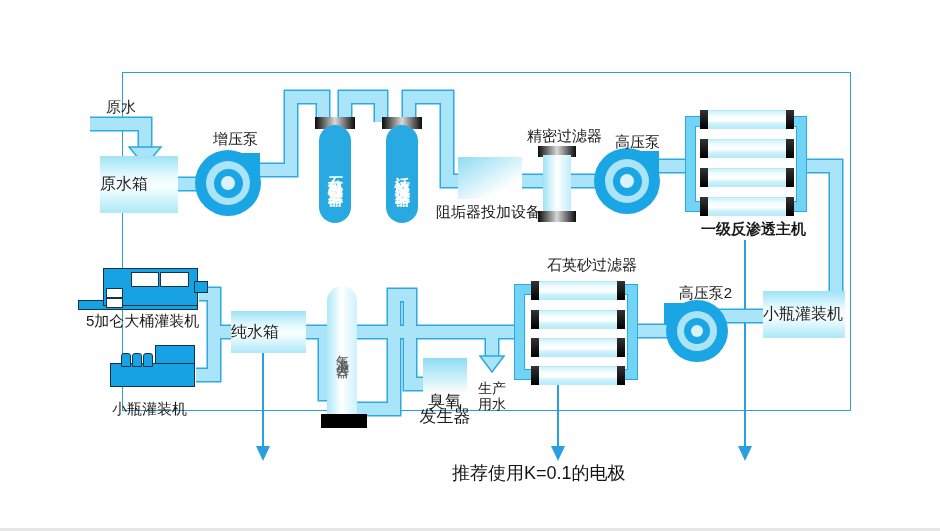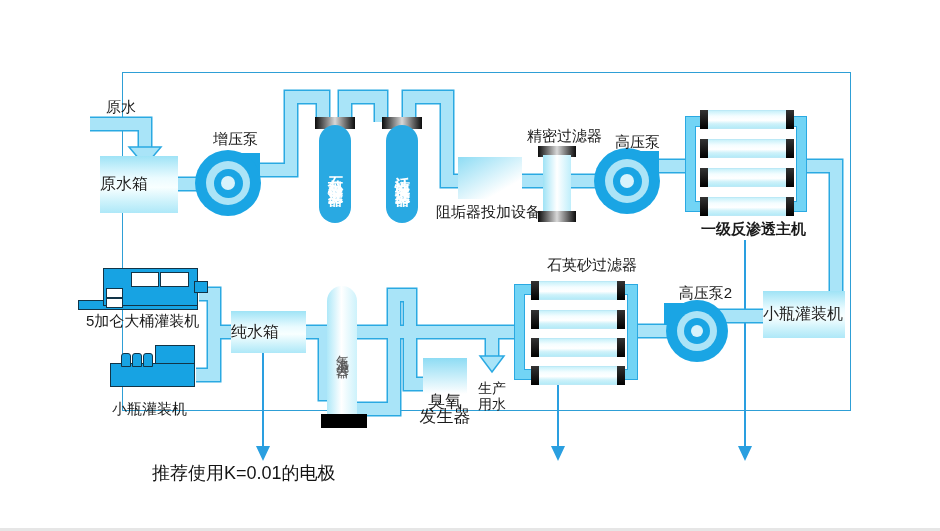--- a/index.html
+++ b/index.html
@@ -264,16 +264,16 @@
 
   <div class="abs lbl2" style="left:417px;top:394px;width:56px;">
     <div>臭氧</div>
     <div>发生器</div>
   </div>
   <div class="abs lbl2" style="left:470px;top:380px;width:44px;font-size:14px;line-height:16px;">
     <div>生产</div>
     <div>用水</div>
   </div>
 
-  <div class="abs ann" style="left:152px;top:461px;">推荐使用K=0.01的电极</div>
+  <div class="abs ann" style="left:452px;top:461px;">推荐使用K=0.1的电极</div>
 
   <div class="abs botline"></div>
 </div>
 
 </body></html>

